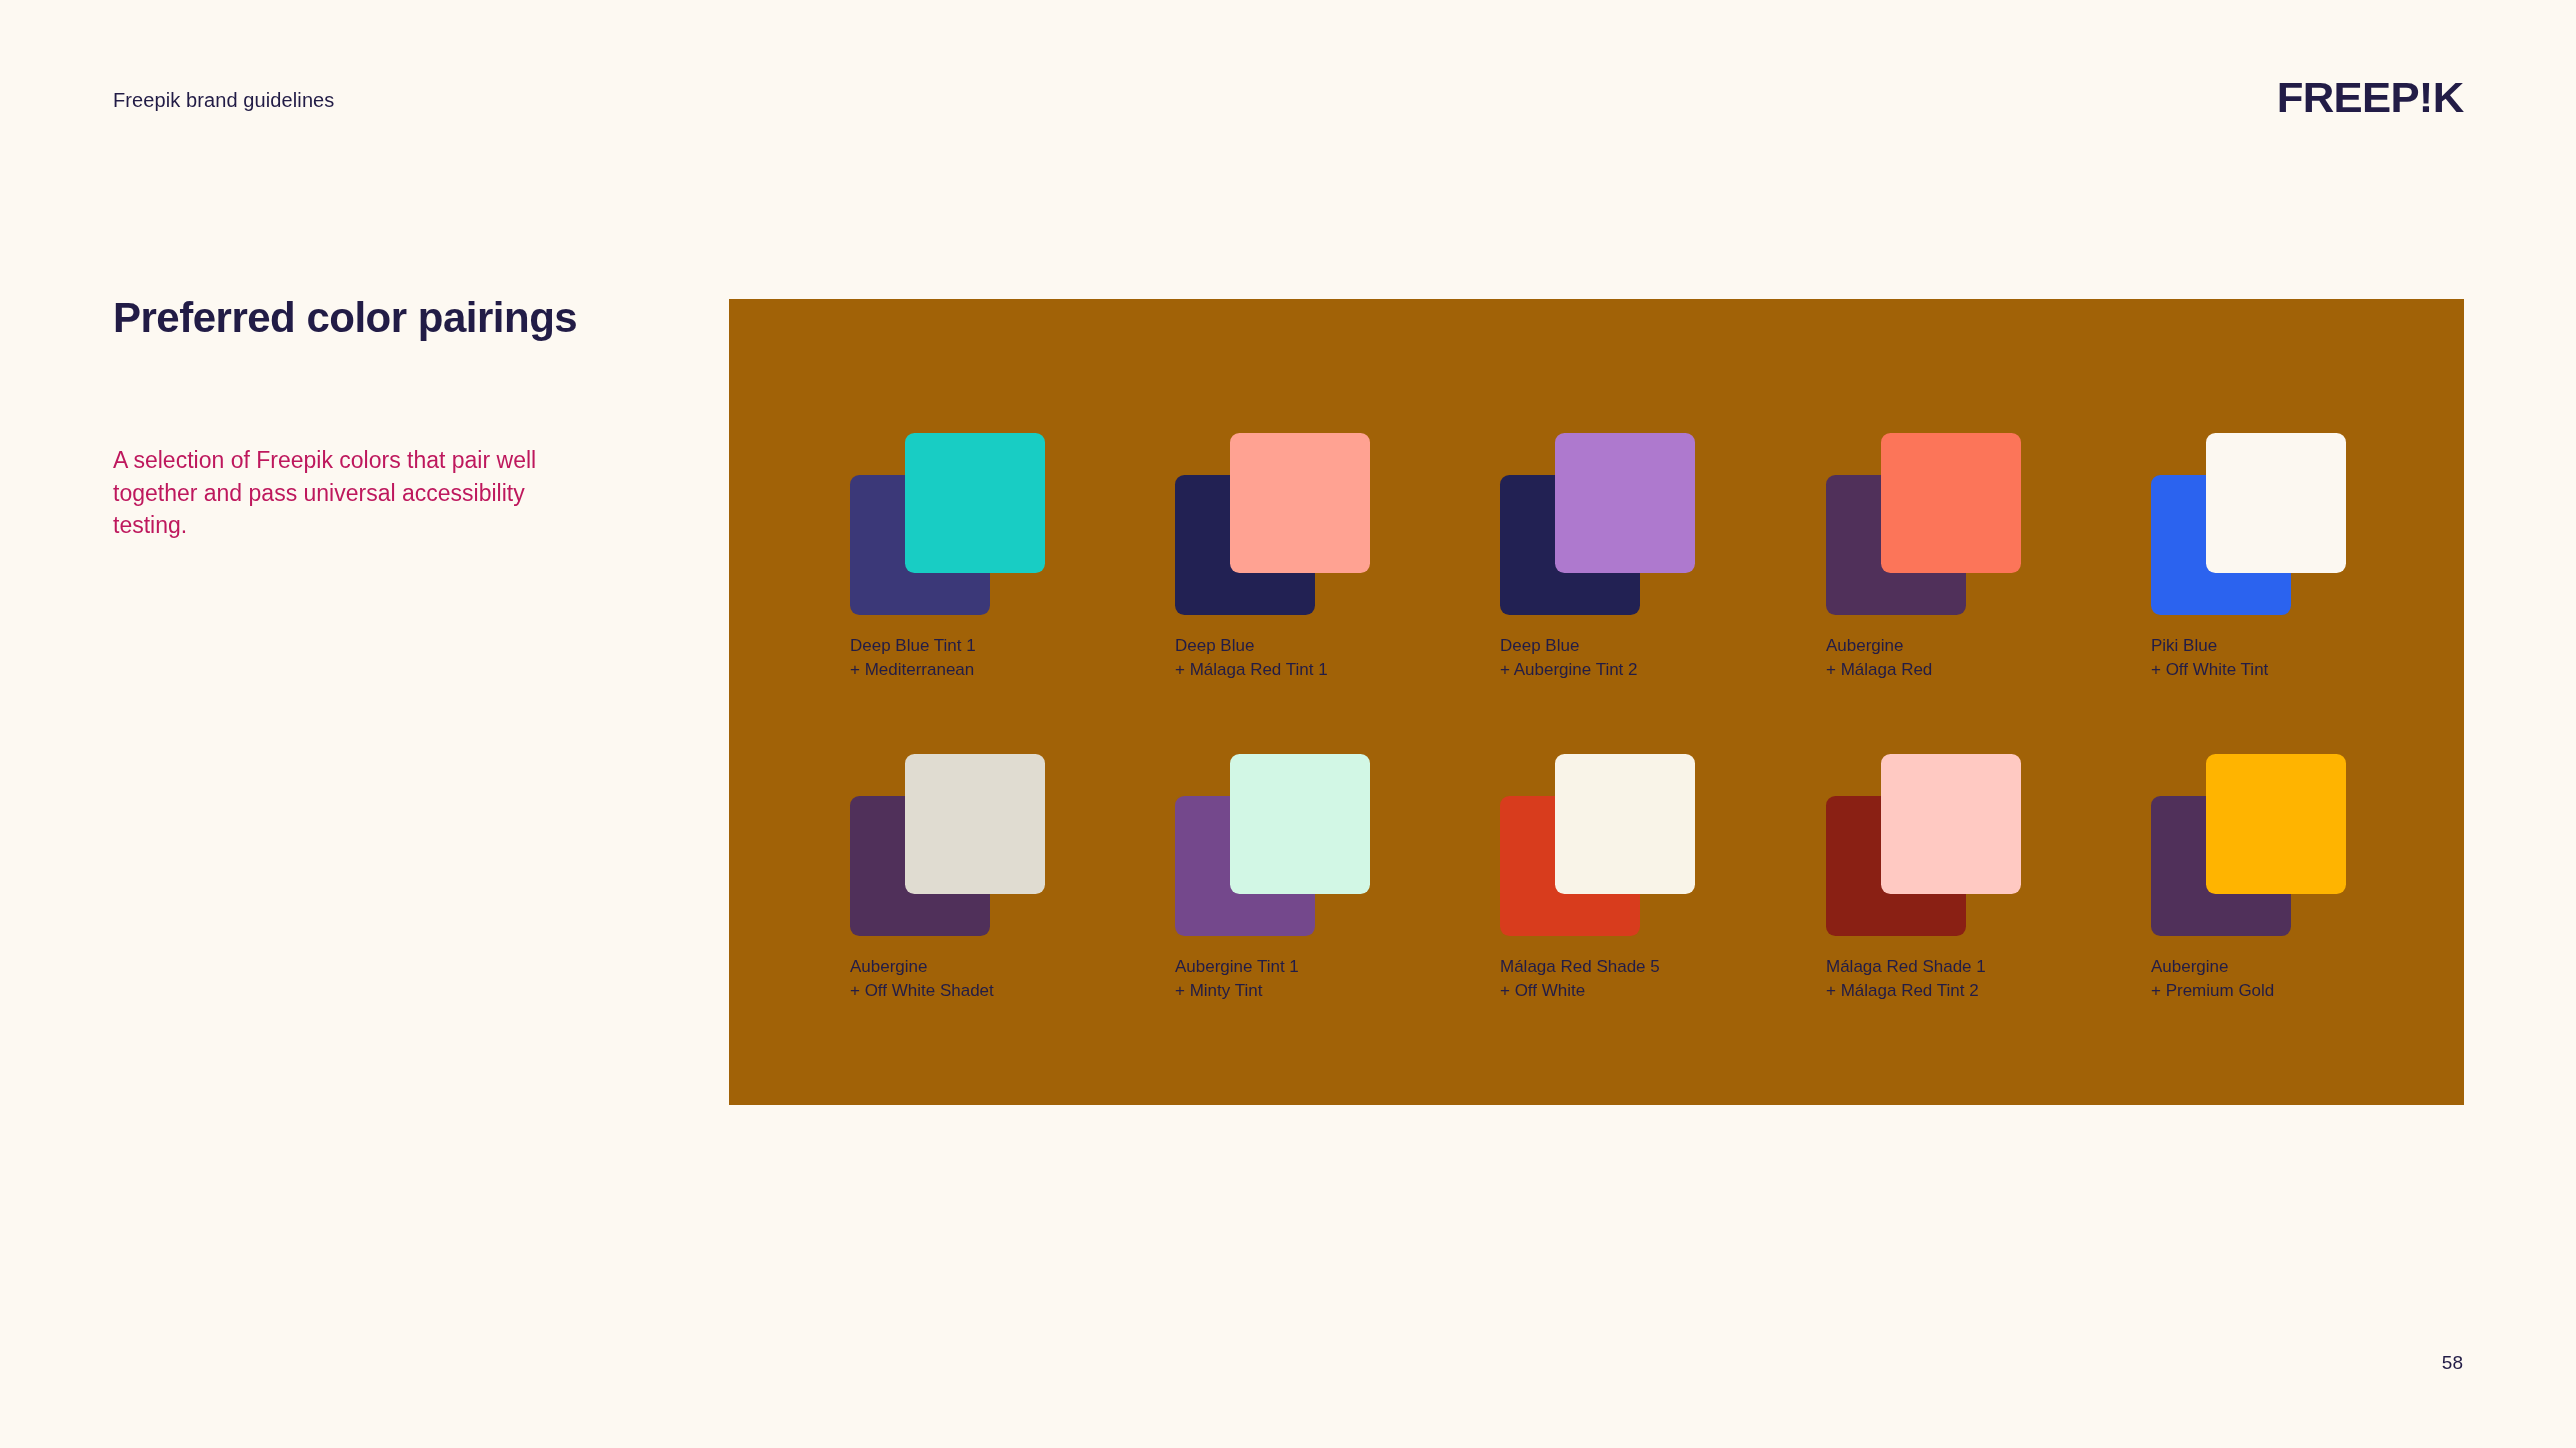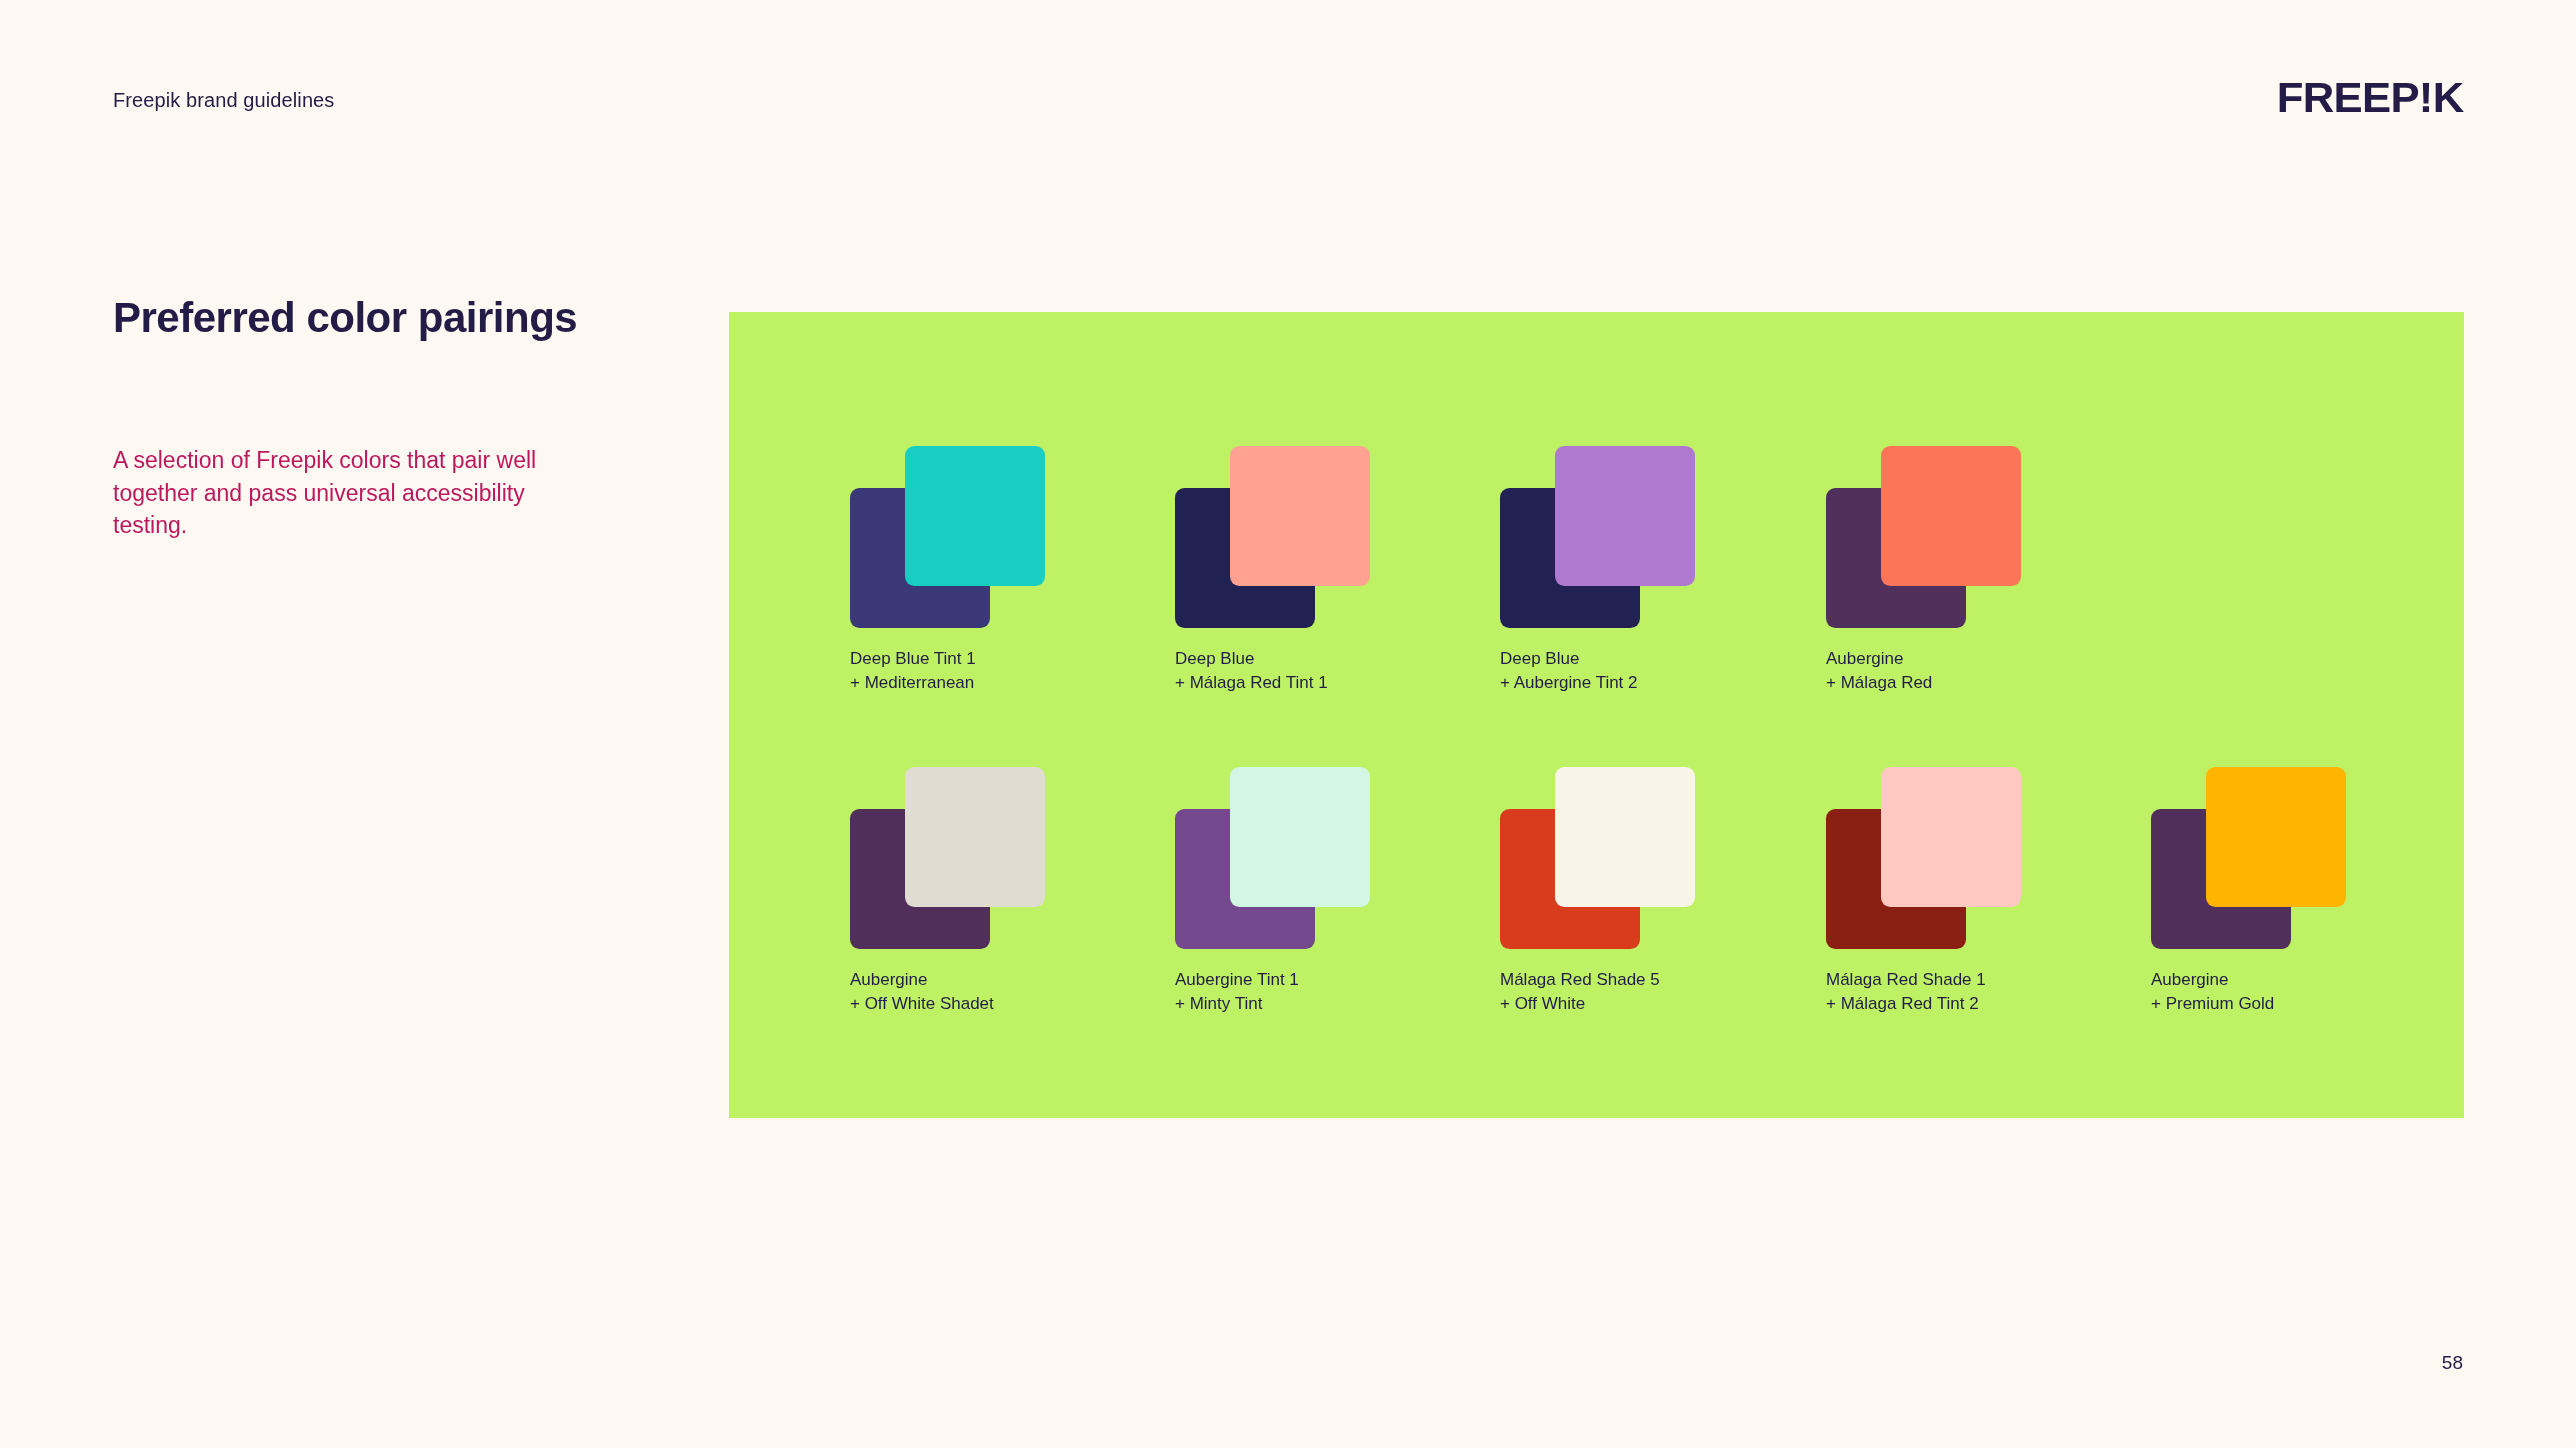--- a/index.html
+++ b/index.html
@@ -64,24 +64,24 @@
     font-size: 23px;
     line-height: 1.42;
     color: #be185d;
     font-weight: 400;
   }
 
   
   .card {
     position: absolute;
     left: 729px;
-    top: 312px;
+    top: 299px;
     width: 1735px;
     height: 806px;
-    background: #bef264;
+    background: #a16207;
   }
 
   .pair-grid {
     position: absolute;
     left: 0;
     top: 0;
     width: 100%;
     height: 100%;
   }
 
@@ -170,20 +170,28 @@
 + Aubergine Tint 2</div>
         </div>
         <div class="pair" style="left: 1097px; top: 134px;">
           <div class="swatch-stack">
             <div class="sq back" style="background: rgb(80, 48, 90);"></div>
             <div class="sq front" style="background: rgb(252, 117, 89);"></div>
           </div>
           <div class="pair-label">Aubergine
 + Málaga Red</div>
         </div>
+        <div class="pair" style="left: 1422px; top: 134px;">
+          <div class="swatch-stack">
+            <div class="sq back" style="background: rgb(43, 99, 239);"></div>
+            <div class="sq front" style="background: rgb(252, 248, 241);"></div>
+          </div>
+          <div class="pair-label">Piki Blue
++ Off White Tint</div>
+        </div>
         <div class="pair" style="left: 121px; top: 455px;">
           <div class="swatch-stack">
             <div class="sq back" style="background: rgb(80, 48, 90);"></div>
             <div class="sq front" style="background: rgb(224, 220, 209);"></div>
           </div>
           <div class="pair-label">Aubergine
 + Off White Shadet</div>
         </div>
         <div class="pair" style="left: 446px; top: 455px;">
           <div class="swatch-stack">

